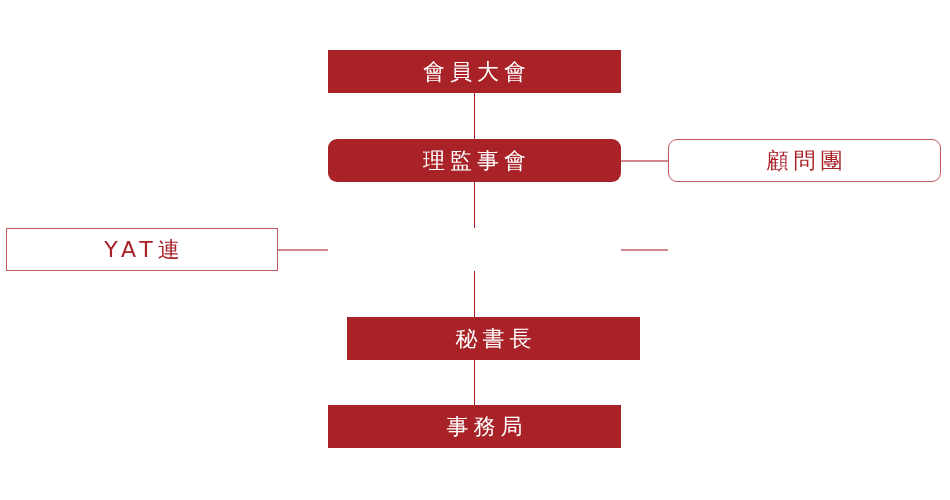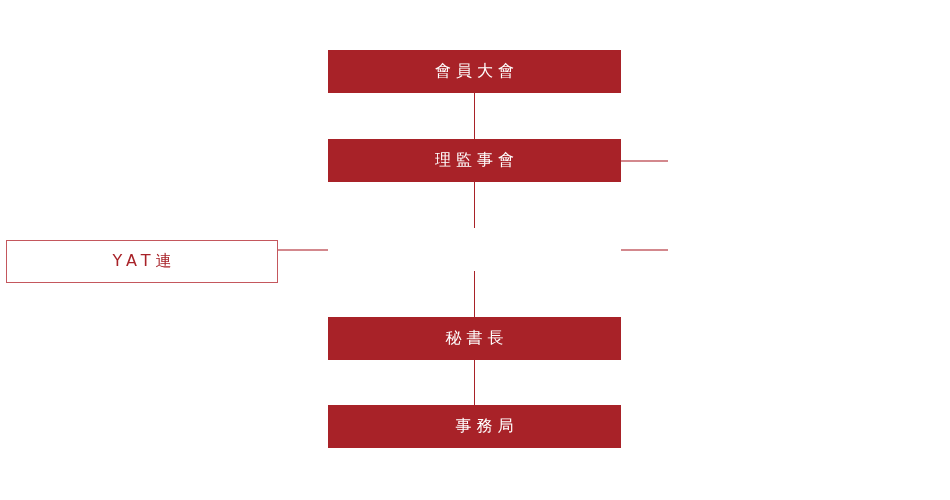--- a/index.html
+++ b/index.html
@@ -21,21 +21,21 @@
   .chart{
     position:relative;
     width:950px;height:500px;
   }
   .node{
     position:absolute;
     height:43px;
     display:flex;
     align-items:center;
     justify-content:center;
-    font-size:16px;
+    font-size:22px;
     letter-spacing:5px;
     text-indent:5px;
     box-sizing:border-box;
     white-space:nowrap;
   }
   .node.filled{
     background:var(--node-fill);
     color:var(--node-text-on-fill);
   }
   .node.outline{
@@ -50,23 +50,23 @@
   }
   .hline{
     position:absolute;
     height:2px;
     background:var(--connector-light);
   }
 
   
   .col-center{left:328px;width:293px;}
   .row-1{top:50px;}
-  .row-2{top:139px;}
-  .row-3{top:240px;}
-  .row-4{top:317px;}
+  .row-2{top:139px;border-radius:9px;}
+  .row-3{top:228px;}
+  .row-4{top:317px;margin-left:19px;}
   .row-5{top:405px;padding-left:20px;}
 
   
   .side-left{left:6px;width:272px;}
   .side-right{left:668px;width:273px;}
 
   
   .v1{left:474px;top:93px;height:46px;}
   .v2{left:474px;top:182px;height:46px;}
   .v3{left:474px;top:271px;height:46px;}
@@ -98,19 +98,22 @@
 
 
   <div class="node filled col-center row-4">
     <span>秘書長</span>
   </div>
 
   <div class="node filled col-center row-5">
     <span>事務局</span>
   </div>
 
+  <div class="node outline side-right row-2">
+    <span>顧問團</span>
+  </div>
 
   <div class="node outline side-left row-3">
     <span>YAT連</span>
   </div>
 
 
 </div>
 
 </body></html>

